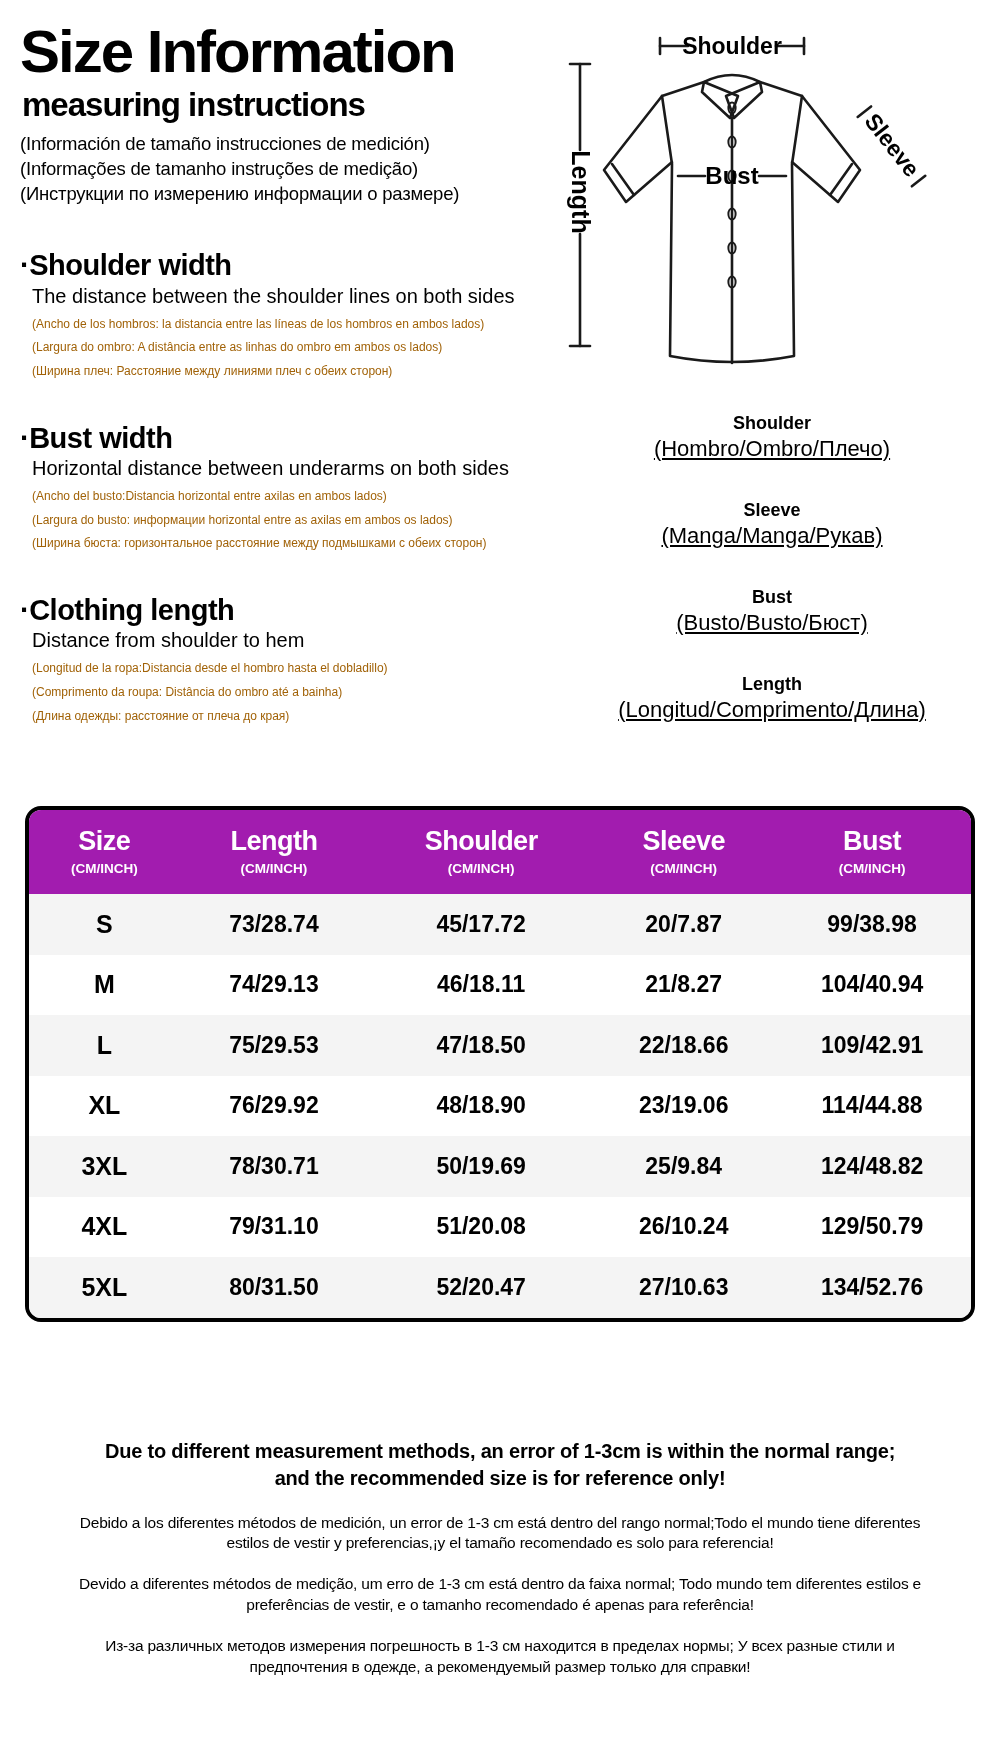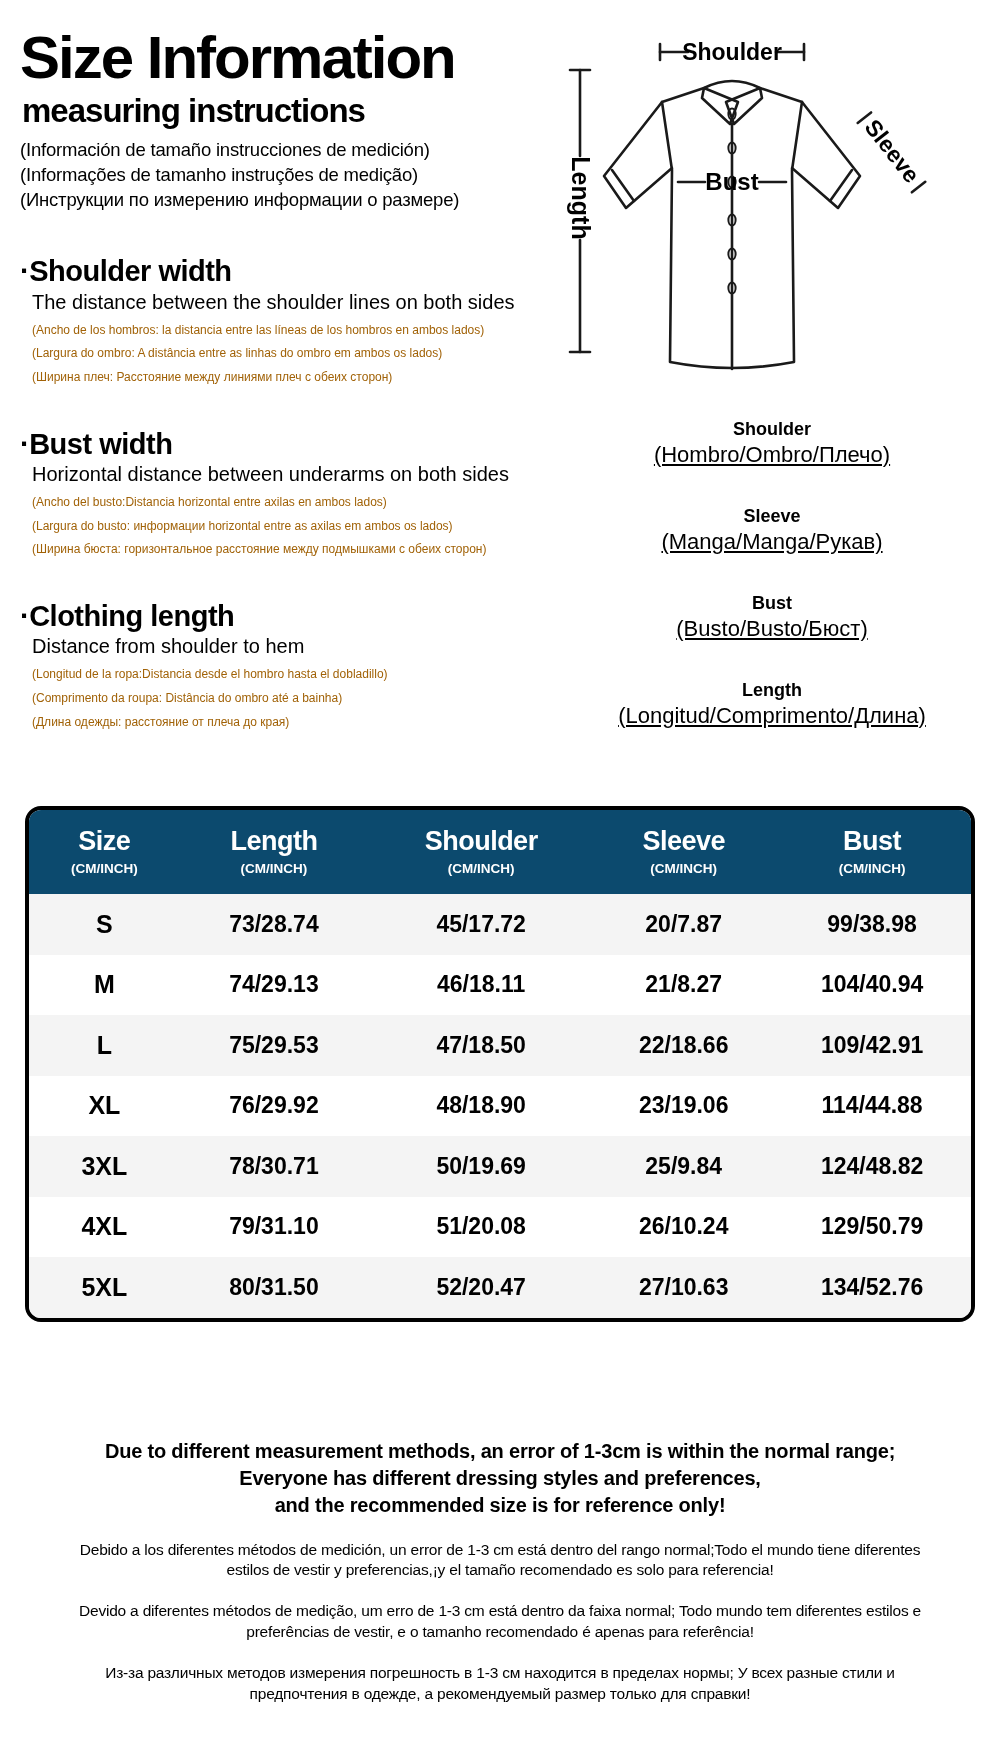--- a/index.html
+++ b/index.html
@@ -2,42 +2,42 @@
 <html><head>
 <meta charset="utf-8">
 <style>
   html,body{margin:0;padding:0;}
   body{
     width:1000px;height:1737px;overflow:hidden;
     background:#ffffff;color:#000;
     font-family:"Liberation Sans","DejaVu Sans",sans-serif;
     position:relative;
   }
-  .top{display:flex;padding:28px 14px 0 20px;box-sizing:border-box;height:800px;}
+  .top{display:flex;padding:22px 14px 0 20px;box-sizing:border-box;height:800px;}
   .left-col{width:532px;flex:none;}
   .right-col{flex:1;display:flex;flex-direction:column;align-items:center;}
 
   .title{font-size:60px;font-weight:bold;letter-spacing:-2px;line-height:1.0;margin:0;}
   .subtitle{font-size:33px;font-weight:bold;margin:4px 0 8px 2px;letter-spacing:-1px;}
   .subtitle-trans div{font-size:18.5px;line-height:1.34;letter-spacing:-0.2px;}
 
   .section{margin-top:44px;}
   .section-heading{font-size:29px;font-weight:bold;letter-spacing:-0.5px;line-height:1.05;}
   .section-desc{font-size:20px;margin:3px 0 0 12px;line-height:1.2;}
   .section-trans div{font-size:12px;margin:9px 0 0 12px;line-height:1.22;color:#a16207;}
 
   .diagram-svg{display:block;margin-top:2px;}
   .legend{margin-top:16px;text-align:center;}
   .legend-item{margin-bottom:37px;}
   .legend-term{font-size:18px;font-weight:bold;line-height:1.25;}
   .legend-trans{font-size:22px;line-height:1.25;text-decoration:underline;}
 
   .table-wrap{width:950px;margin:6px auto 0;border:4px solid #000;border-radius:16px;overflow:hidden;box-sizing:border-box;}
   table{width:100%;border-collapse:collapse;}
-  thead th{background:#0c4a6e;color:#fff;padding:16px 0 18px;}
+  thead th{background:#a21caf;color:#fff;padding:16px 0 18px;}
   .col-label{display:block;font-size:27px;font-weight:bold;letter-spacing:-0.5px;}
   .col-unit{display:block;font-size:13.5px;font-weight:bold;margin-top:4px;}
   tbody td{text-align:center;font-weight:bold;font-size:23px;height:60.5px;padding:0;}
   tbody td.size-cell{font-size:25px;}
   tbody tr:nth-child(odd){background:#f4f4f4;}
   th:nth-child(1),td:nth-child(1){width:16%;}
   th:nth-child(2),td:nth-child(2){width:20%;}
   th:nth-child(3),td:nth-child(3){width:24%;}
   th:nth-child(4),td:nth-child(4){width:19%;}
   th:nth-child(5),td:nth-child(5){width:21%;}
@@ -241,19 +241,18 @@
         <td>27/10.63</td>
         <td>134/52.76</td>
       </tr>
     </tbody>
   </table>
 </div>
 
 <div class="footer">
   <div class="footer-en">
     <div>Due to different measurement methods, an error of 1-3cm is within the normal range;</div>
-    <div>Everyone has different dressing styles and preferences,</div>
     <div>and the recommended size is for reference only!</div>
   </div>
   <div class="footer-para">Debido a los diferentes métodos de medición, un error de 1-3 cm está dentro del rango normal;Todo el mundo tiene diferentes estilos de vestir y preferencias,¡y el tamaño recomendado es solo para referencia!</div>
   <div class="footer-para">Devido a diferentes métodos de medição, um erro de 1-3 cm está dentro da faixa normal; Todo mundo tem diferentes estilos e preferências de vestir, e o tamanho recomendado é apenas para referência!</div>
   <div class="footer-para">Из-за различных методов измерения погрешность в 1-3 см находится в пределах нормы; У всех разные стили и предпочтения в одежде, а рекомендуемый размер только для справки!</div>
 </div>
 
 </body></html>

